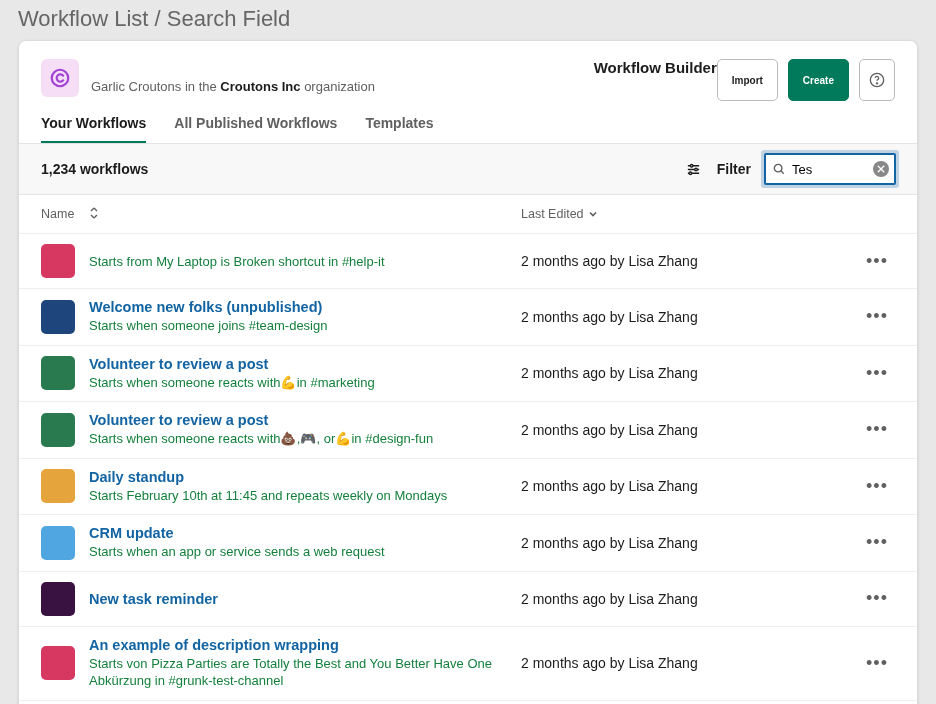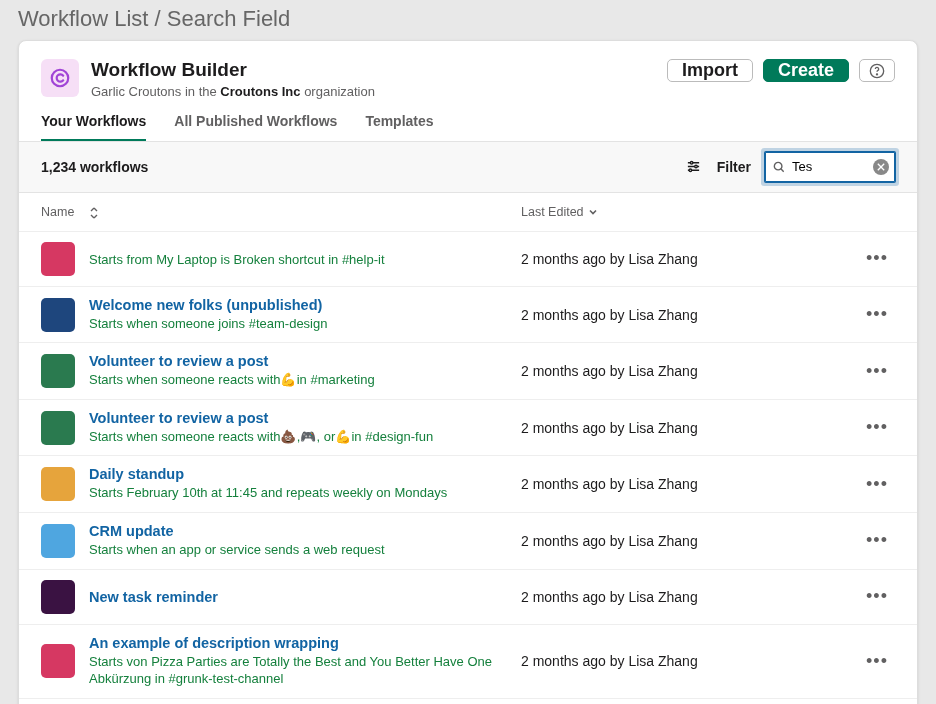--- a/index.html
+++ b/index.html
@@ -2,40 +2,40 @@
 <html><head>
 <meta charset="utf-8">
 <style>
 * { box-sizing: border-box; margin: 0; padding: 0; }
 body { font-family: -apple-system, BlinkMacSystemFont, "Segoe UI", Helvetica, Arial, sans-serif; background: #e8e8e8; color: #1d1c1d; padding: 0; }
 .page-label { font-size: 22px; color: #666; padding: 6px 0 8px 18px; font-weight:400; }
 .outer { background: #fff; border:1px solid #ddd; border-radius: 8px; margin: 0 18px 12px 18px; box-shadow: 0 1px 3px rgba(0,0,0,.1); overflow:hidden; }
 .header { display:flex; align-items:flex-start; padding: 18px 22px 0 22px; }
 .logo { width: 38px; height: 38px; background: #f6dff6; border-radius:6px; display:flex; align-items:center; justify-content:center; margin-right:12px; color:#a144d6; font-weight:700; }
 .titleblock { flex:1; }
-.title { font-size: 19px; font-weight:800; line-height:1.2; }
+.title { font-size: 15px; font-weight:800; line-height:1.2;text-align:right; }
 .subtitle { font-size: 13px; color:#616061; margin-top:2px; }
 .subtitle b { color:#1d1c1d; font-weight:700; }
 .header-buttons { display:flex; gap:10px; align-items:center; }
-.btn { height:23px; padding: 0 14px; border-radius:5px; font-size:18px; font-weight:700; cursor:pointer; display:inline-flex; align-items:center; }
+.btn { height:42px; padding: 0 14px; border-radius:5px; font-size:10px; font-weight:700; cursor:pointer; display:inline-flex; align-items:center; }
 .btn-outline { background:#fff; border:1px solid #bbb; color:#1d1c1d; }
 .btn-primary { background:#007a5a; border:1px solid #007a5a; color:#fff; }
 .btn-icon { width:36px; padding:0; justify-content:center; border:1px solid #bbb; background:#fff; color:#616061; }
 .tabs { display:flex; gap:28px; padding: 14px 22px 0 22px; border-bottom: 1px solid #e3e3e3; }
 .tab { font-size:14px; font-weight:700; color:#616061; padding-bottom:10px; cursor:pointer; border-bottom: 2px solid transparent; }
 .tab.active { color:#1d1c1d; border-bottom-color:#007a5a; }
 .toolbar { display:flex; align-items:center; padding: 10px 22px; border-bottom:1px solid #e3e3e3; background:#f8f8f8; }
 .count { font-size:14px; font-weight:700; flex:1; }
-.filter { display:flex; align-items:flex-start; gap:16px; font-size:14px; font-weight:700; color:#1d1c1d; margin-right: 14px; cursor:pointer; }
+.filter { display:flex; align-items:center; gap:16px; font-size:14px; font-weight:700; color:#1d1c1d; margin-right: 14px; cursor:pointer; }
 .search { position:relative; display:flex; align-items:center; }
 .search input { width: 130px; height:30px; border:1px solid #1264a3; border-radius:1px; padding: 0 26px 0 26px; font-size:13px; outline:none; box-shadow: 0 0 0 1px #1264a3, 0 0 0 4px rgba(18,100,163,.25); }
 .search .sicon { position:absolute; left:7px; color:#616061; }
 .search .clear { position:absolute; right:6px; width:16px; height:16px; border-radius:50%; background:#888; color:#fff; display:flex; align-items:center; justify-content:center; font-size:10px; cursor:pointer; }
 .colhead { display:flex; padding: 12px 22px; font-size:12.5px; color:#616061; border-bottom:1px solid #eee; }
-.colhead .cname { width: 480px; display:flex; align-items:flex-end; gap:15px; cursor:pointer; }
+.colhead .cname { width: 480px; display:flex; align-items:flex-start; gap:15px; cursor:pointer; }
 .colhead .cedit { flex:1; display:flex; align-items:center; gap:4px; cursor:pointer; }
 .rows { }
 .row { display:flex; align-items:center; padding: 10px 22px; border-bottom:1px solid #eee; }
 .thumb { width:34px; height:34px; border-radius:5px; margin-right:14px; flex-shrink:0; }
 .rtext { width: 432px; }
 .rtitle { font-size:14.5px; font-weight:700; color:#1264a3; cursor:pointer; }
 .rdesc { font-size:13px; color:#15803d; margin-top:2px; line-height:1.35; }
 .redit { flex:1; font-size:14px; color:#1d1c1d; }
 .rmenu { width:36px; text-align:center; color:#616061; font-size:18px; cursor:pointer; letter-spacing:1px; }
 .pager { display:flex; align-items:center; justify-content:space-between; padding: 14px 22px 20px 22px; font-size:13px; }

